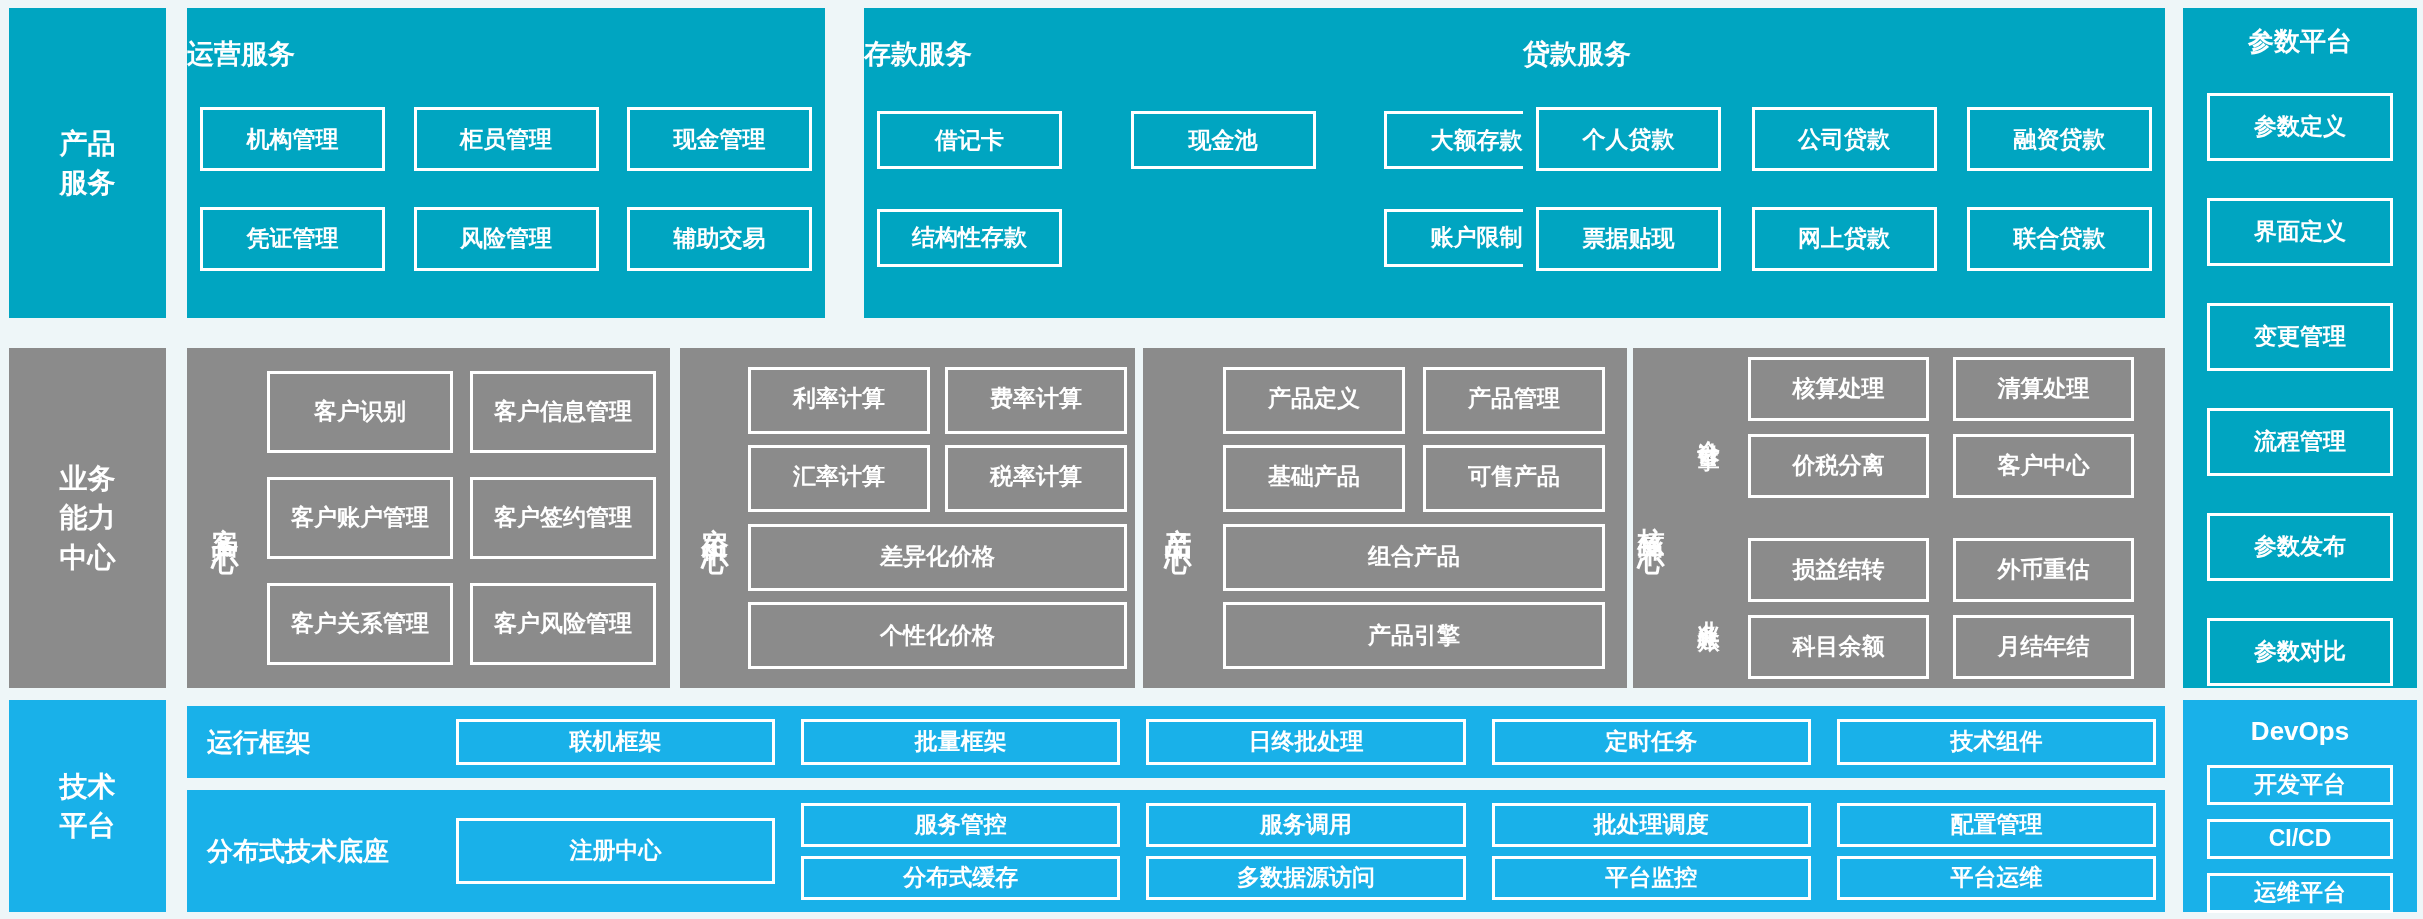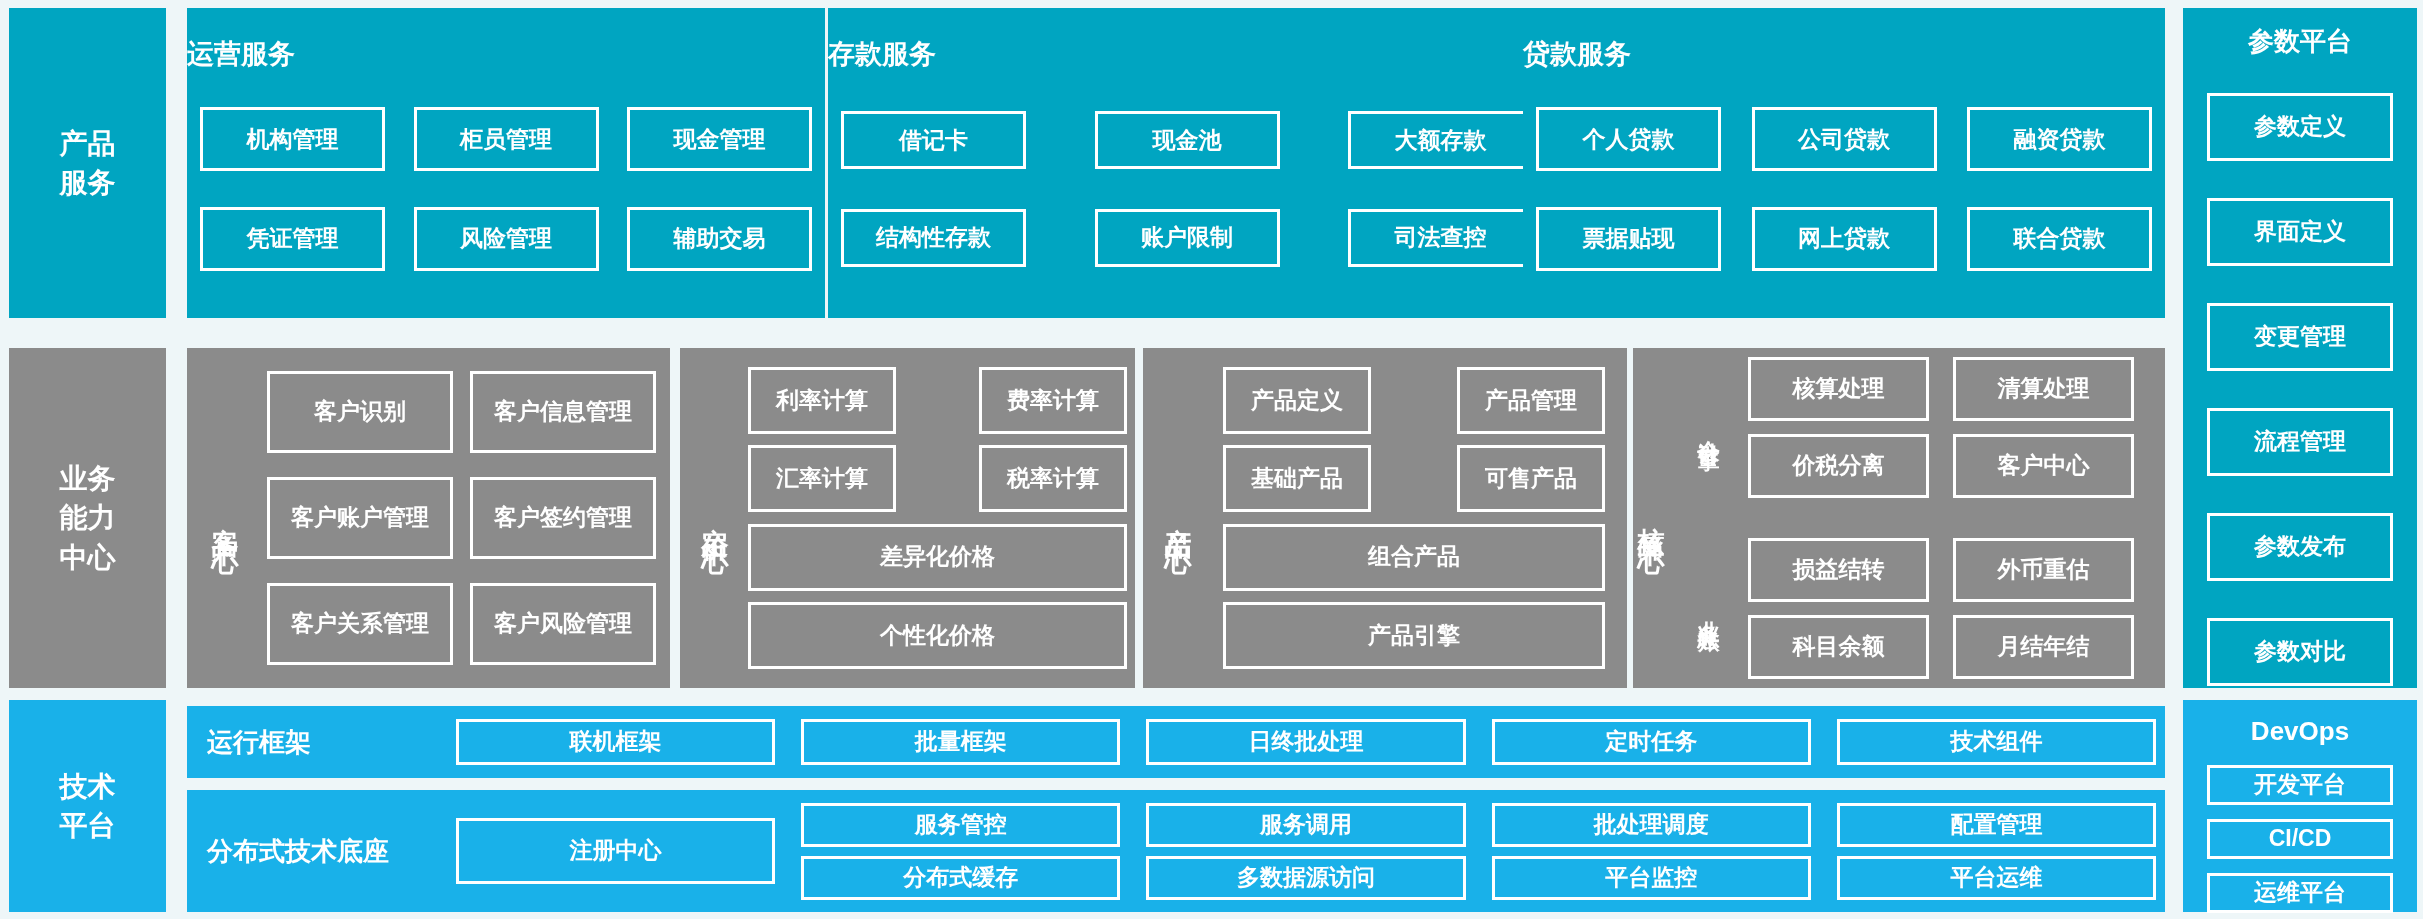--- a/index.html
+++ b/index.html
@@ -54,21 +54,21 @@
     display:flex;align-items:center;justify-content:center;
   }
   .vlabel.small{font-size:22px;letter-spacing:3px;}
   .customer-grid{
     display:grid;grid-template-columns:186px 186px;
     grid-auto-rows:82px;gap:24px 17px;
     align-content:center;margin-left:24px;
   }
   .stack{flex:1;display:flex;flex-direction:column;justify-content:space-evenly;padding:8px 8px 8px 0;}
   .stack .pair{display:flex;justify-content:space-between;}
-  .stack .pair .box{width:148px;height:67px;}
+  .stack .pair .box{width:182px;height:67px;font-family:Liberation Mono, monospace;}
   .stack .wide{height:67px;}
   .acct-groups{flex:1;display:flex;flex-direction:column;justify-content:space-between;padding:9px 12px 9px 0;}
   .acct-group{display:flex;align-items:center;}
   .acct-grid{
     display:grid;grid-template-columns:181px 181px;grid-auto-rows:64px;
     gap:13px 24px;margin-left:0;
   }
   .acct-sublabel{width:79px;display:flex;align-items:center;justify-content:center;}
 
   
@@ -115,32 +115,31 @@
         <div class="box">现金管理</div>
       </div>
       <div class="svc-row">
         <div class="box">凭证管理</div>
         <div class="box">风险管理</div>
         <div class="box">辅助交易</div>
       </div>
     </div>
   </div>
 
-  <div class="abs teal svc" style="left:828px;top:8px;width:718px;height:310px">
+  <div class="abs teal svc" style="left:864px;top:8px;width:718px;height:310px">
     <div class="svc-title">存款服务</div>
     <div class="svc-rows dense">
       <div class="svc-row">
         <div class="box">借记卡</div>
         <div class="box">现金池</div>
         <div class="box">大额存款</div>
       </div>
       <div class="svc-row">
         <div class="box">结构性存款</div>
         <div class="box">账户限制</div>
-        <div class="box">司法查控</div>
       </div>
     </div>
   </div>
 
   <div class="abs teal svc" style="left:1523px;top:8px;width:642px;height:310px">
     <div class="svc-title">贷款服务</div>
     <div class="svc-rows">
       <div class="svc-row">
         <div class="box">个人贷款</div>
         <div class="box">公司贷款</div>

